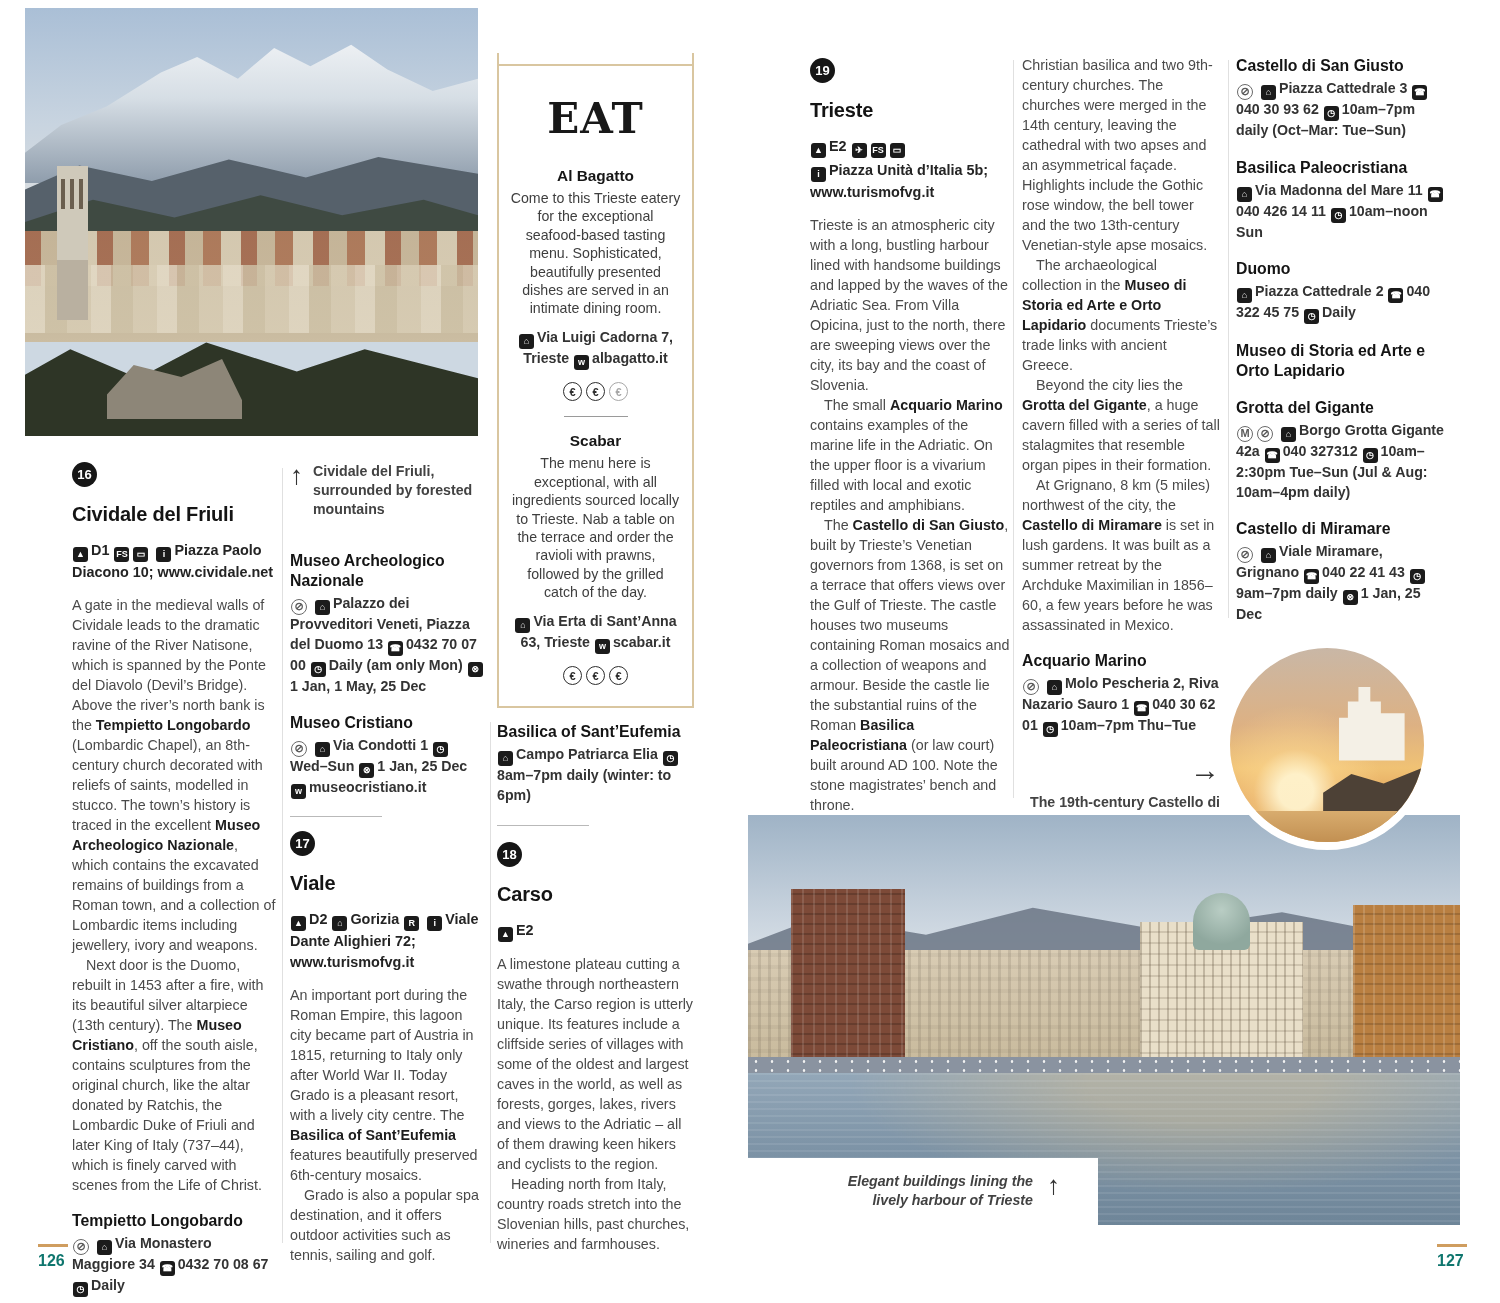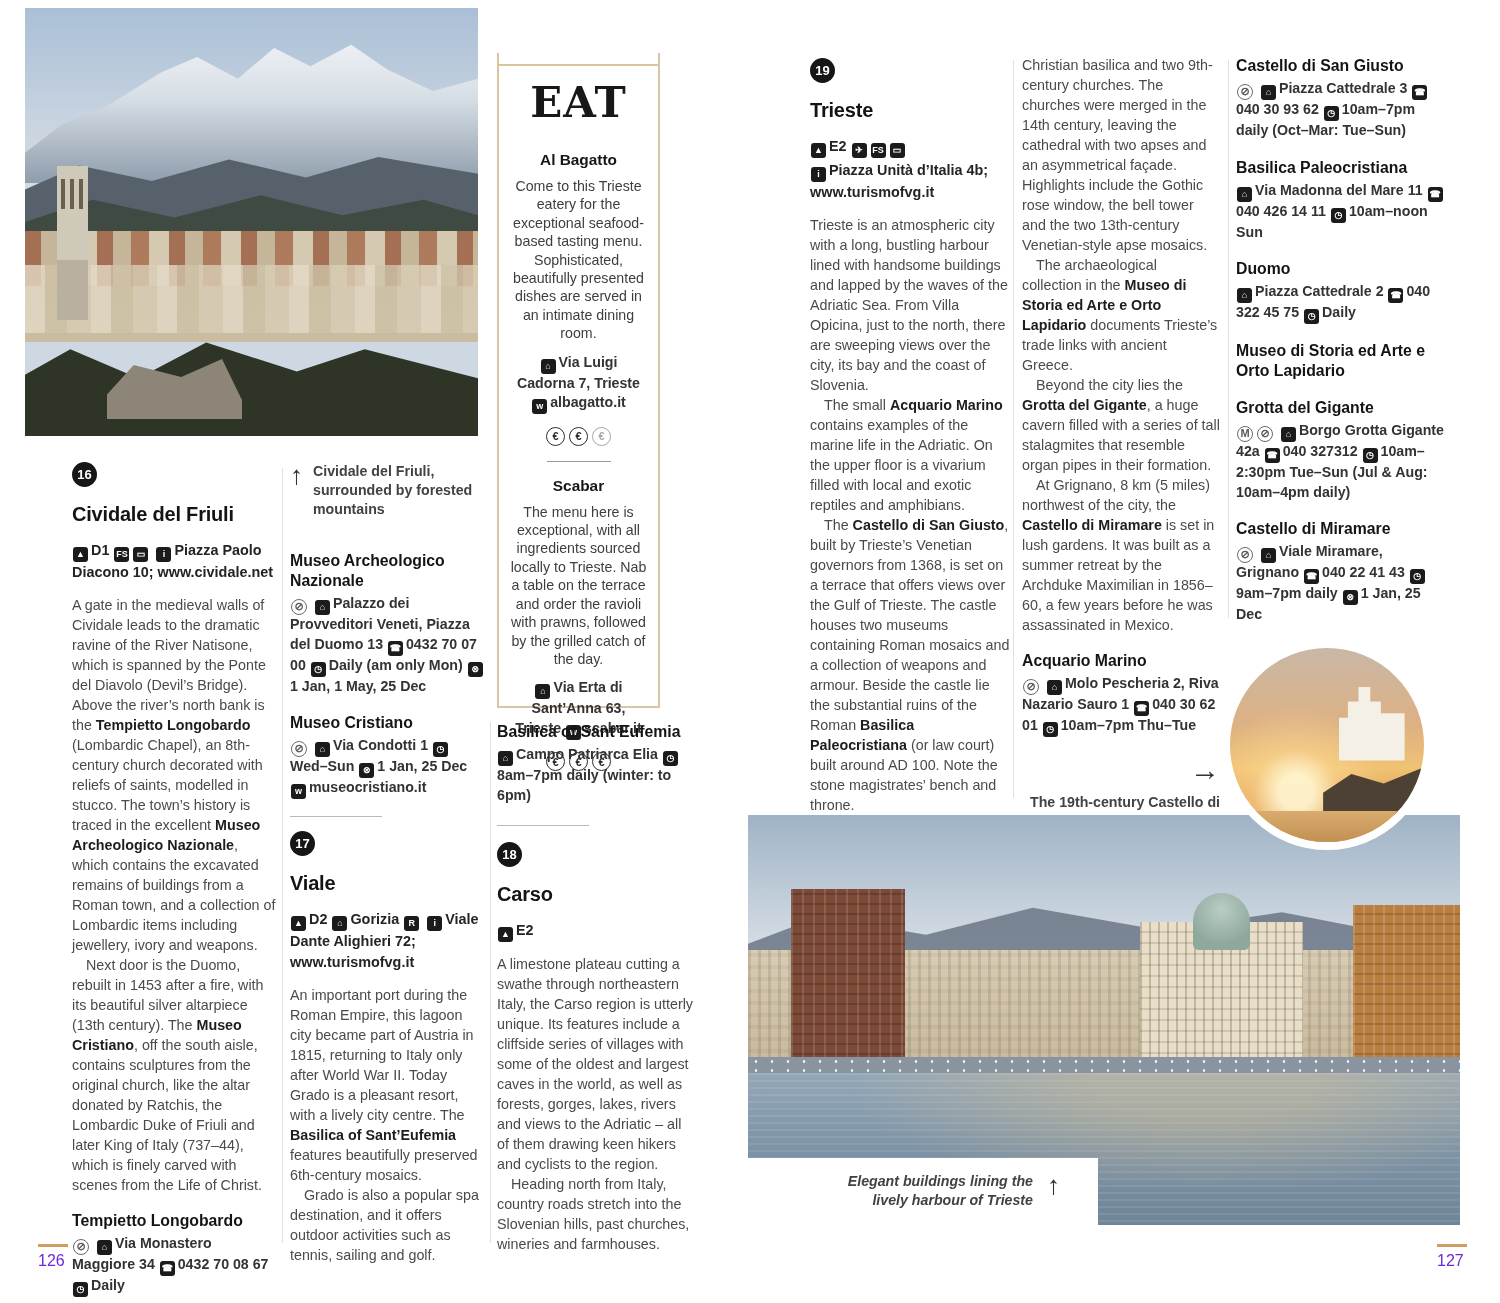--- a/index.html
+++ b/index.html
@@ -22,37 +22,37 @@
   .ic{display:inline-flex;width:15px;height:15px;border-radius:3px;background:#1b1b1b;color:#fff;
       font-size:9px;font-weight:bold;align-items:center;justify-content:center;
       vertical-align:-2px;margin:0 3px 0 1px;line-height:1;}
   .ic.ci{background:#fff;color:#5a5a5a;border:1.3px solid #6a6a6a;border-radius:50%;
          width:14px;height:14px;font-size:11px;}
   .hr-short{width:92px;height:1px;background:#b9b9b9;}
   .cap{font-size:14.2px;line-height:19px;font-weight:600;color:#424242;}
   .arrow{font-size:26px;color:#333;line-height:1;font-weight:400;}
   .vrule{width:1px;background:#e0e0e0;}
   
-  #eatbox{left:497px;top:64px;width:163px;height:644px;border:2px solid #d9c6a0;
-          text-align:center;padding:12px 11px 0;box-sizing:border-box;}
+  #eatbox{left:497px;top:64px;width:197px;height:644px;border:2px solid #d9c6a0;
+          text-align:center;padding:28px 11px 0;box-sizing:border-box;}
   .tick{position:absolute;width:2px;height:12px;background:#d9c6a0;top:-13px;}
   .tick.tl{left:-2px;} .tick.tr{right:-2px;}
   .eat-title{font-family:"DejaVu Serif",serif;font-size:42px;font-weight:700;color:#181818;
              letter-spacing:1px;margin:0 0 24px;}
   .eat-name{font-size:15.4px;font-weight:800;color:#161616;margin:0 0 4px;}
-  .eat-desc{font-size:14.2px;line-height:18.4px;color:#3e3e3e;margin:8px 0 10px;font-weight:500;}
+  .eat-desc{font-size:14.2px;line-height:18.4px;color:#3e3e3e;margin:0 0 10px;font-weight:500;}
   .eat-addr{font-weight:700;}
   .price{margin:12px 0 0;}
   .eu{display:inline-flex;width:17px;height:17px;border:1.4px solid #2d2d2d;border-radius:50%;
       align-items:center;justify-content:center;font-size:11px;font-weight:700;color:#2d2d2d;margin:0 2px;}
   .eu.dim{opacity:.42;}
   .sep{width:64px;height:1px;background:#9a9a9a;margin:15px auto;}
   
   .foot-rule{width:30px;height:3px;background:#cf9d5f;margin-bottom:5px;}
-  .foot-num{font-size:16px;font-weight:400;color:#6d28d9;}
+  .foot-num{font-size:16px;font-weight:700;color:#0f766e;}
   
   #photo1{left:25px;top:8px;width:453px;height:428px;overflow:hidden;background:#cdd8e2;}
   .p1-sky{position:absolute;inset:0 0 55% 0;background:linear-gradient(180deg,#aabfd6 0%,#c8d4e0 60%,#d9dde0 100%);}
   .p1-mtn{position:absolute;left:0;top:5%;width:100%;height:36%;
           background:linear-gradient(180deg,#f3f5f7 0%,#d6dee5 45%,#8f9dac 100%);
           clip-path:polygon(0 80%,8% 62%,18% 50%,30% 28%,38% 18%,47% 32%,55% 12%,63% 24%,72% 10%,80% 26%,90% 40%,100% 32%,100% 100%,0 100%);}
   .p1-ridge{position:absolute;left:0;top:27%;width:100%;height:28%;background:#56616b;
           clip-path:polygon(0 55%,12% 35%,28% 48%,45% 30%,62% 45%,78% 28%,100% 42%,100% 100%,0 100%);}
   .p1-forest{position:absolute;left:0;top:37%;width:100%;height:26%;background:#3f4a42;
           clip-path:polygon(0 50%,15% 30%,33% 46%,52% 26%,70% 44%,88% 30%,100% 44%,100% 100%,0 100%);}
@@ -205,21 +205,21 @@
     <div class="bod">
         <p class="para">A limestone plateau cutting a swathe through northeastern Italy, the Carso region is utterly unique. Its features include a cliffside series of villages with some of the oldest and largest caves in the world, as well as forests, gorges, lakes, rivers and views to the Adriatic – all of them drawing keen hikers and cyclists to the region.</p>
         <p class="para indent">Heading north from Italy, country roads stretch into the Slovenian hills, past churches, wineries and farmhouses.</p>
       </div>
   </section>
 
   <section class="abs" style="left:810px;top:58px;width:200px;">
     <div class="badge">19</div>
     <h2 class="h-sec">Trieste</h2>
     <div class="info" style="margin-bottom:2px;"><span class="ic sq">▲</span><span>E2  </span><span class="ic sq">✈</span><span class="ic sq">FS</span><span class="ic sq">▭</span></div>
-    <div class="info"><span class="ic sq">i</span><span>Piazza Unità d’Italia 4b; www.turismofvg.it</span></div>
+    <div class="info"><span class="ic sq">i</span><span>Piazza Unità d’Italia 5b; www.turismofvg.it</span></div>
     <div class="bod">
         <p class="para">Trieste is an atmospheric city with a long, bustling harbour lined with handsome buildings and lapped by the waves of the Adriatic Sea. From Villa Opicina, just to the north, there are sweeping views over the city, its bay and the coast of Slovenia.</p>
         <p class="para indent">The small <b>Acquario Marino</b> contains examples of the marine life in the Adriatic. On the upper floor is a vivarium filled with local and exotic reptiles and amphibians.</p>
         <p class="para indent">The <b>Castello di San Giusto</b>, built by Trieste’s Venetian governors from 1368, is set on a terrace that offers views over the Gulf of Trieste. The castle houses two museums containing Roman mosaics and a collection of weapons and armour. Beside the castle lie the substantial ruins of the Roman <b>Basilica Paleocristiana</b> (or law court) built around AD 100. Note the stone magistrates’ bench and throne.</p>
         <p class="para indent">Trieste’s <b>Duomo</b> is built on the site of a 5th-century</p>
       </div>
   </section>
 
   <section class="abs" style="left:1022px;top:55px;width:198px;">
     <div class="bod">

